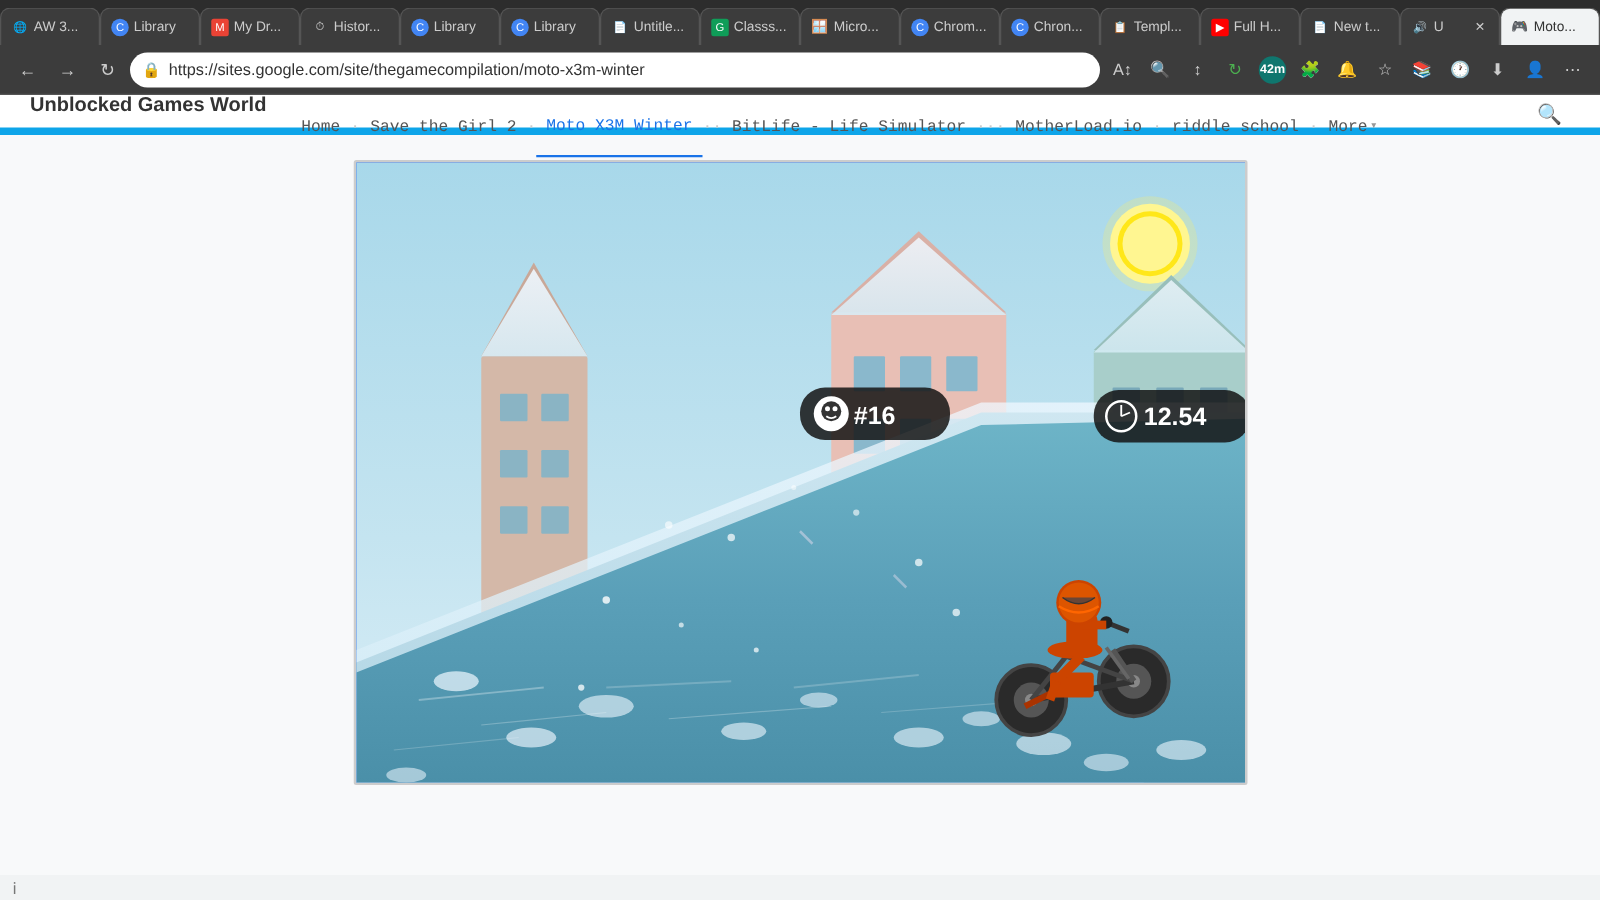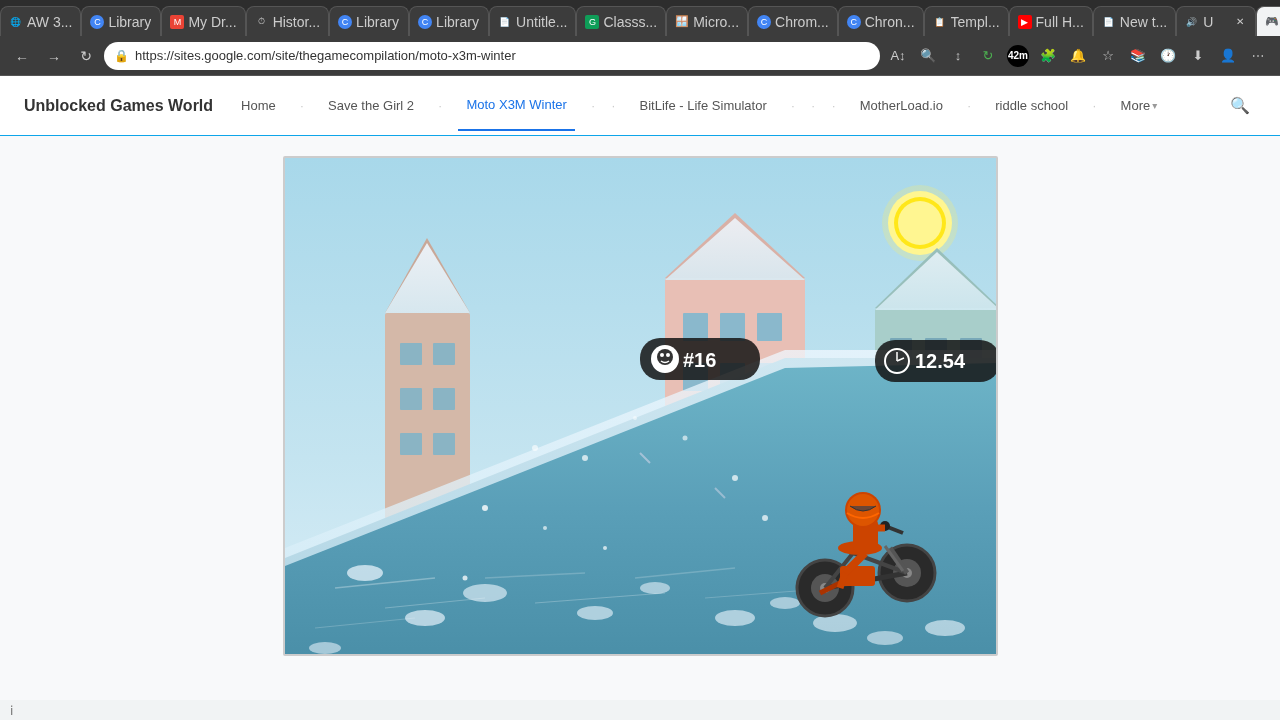--- a/index.html
+++ b/index.html
@@ -42,21 +42,21 @@
       flex-shrink: 0;
       display: inline-flex;
       align-items: center;
       justify-content: center;
       font-size: 9px;
     }
     .tab-label {
       overflow: hidden;
       white-space: nowrap;
       text-overflow: ellipsis;
-      font-size: 14px;
+      font-size: 11px;
     }
     .tab-close {
       margin-left: auto;
       width: 14px;
       height: 14px;
       border-radius: 50%;
       display: flex;
       align-items: center;
       justify-content: center;
       font-size: 10px;
@@ -125,42 +125,43 @@
     
     .site-content {
       background: #ffffff;
       height: calc(720px - 36px - 40px);
       overflow-y: auto;
     }
 
     
     .site-header {
       background: #ffffff;
-      border-bottom: 1px solid #0ea5e9;
+      border-bottom: 6px solid #0ea5e9;
       padding: 0 24px;
-      height: 60px;
-      display: flex;
-      align-items: center;
+      height: 32px;
+      display: flex;
+      align-items: flex-start;
       gap: 0;
     }
     .site-logo {
       font-size: 16px;
       font-weight: bold;
       color: #333;
       white-space: nowrap;
       margin-right: 20px;
       text-decoration: none;
     }
     .site-nav {
       display: flex;
       align-items: center;
-      gap: 16px;
+      gap: 0;
       flex: 1;
       flex-wrap: nowrap;
       overflow: hidden;
+      font-family: Liberation Mono, monospace;
     }
     .site-nav-item {
       font-size: 13px;
       color: #555;
       padding: 0 8px;
       cursor: pointer;
       white-space: nowrap;
       display: flex;
       align-items: center;
       gap: 2px;
@@ -307,21 +308,21 @@
       <span class="lock-icon">🔒</span>
       <span class="address-text">https://sites.google.com/site/thegamecompilation/moto-x3m-winter</span>
     </div>
 
     <div class="nav-actions">
       <div class="nav-action-btn">A↕</div>
       <div class="nav-action-btn">🔍</div>
       <div class="nav-action-btn">↕</div>
       <div class="nav-action-btn" style="color:#4caf50;">↻</div>
       <div class="nav-action-btn badge-btn">
-        <span style="background:#000000;color:white;border-radius:50%;width:22px;height:22px;display:flex;align-items:center;justify-content:center;font-size:10px;font-weight:bold;">42m</span>
+        <span style="background:#0f766e;color:white;border-radius:50%;width:22px;height:22px;display:flex;align-items:center;justify-content:center;font-size:10px;font-weight:bold;">42m</span>
       </div>
       <div class="nav-action-btn">🧩</div>
       <div class="nav-action-btn">🔔</div>
       <div class="nav-action-btn">☆</div>
       <div class="nav-action-btn">📚</div>
       <div class="nav-action-btn">🕐</div>
       <div class="nav-action-btn">⬇</div>
       <div class="nav-action-btn">👤</div>
       <div class="nav-action-btn">⋯</div>
     </div>

